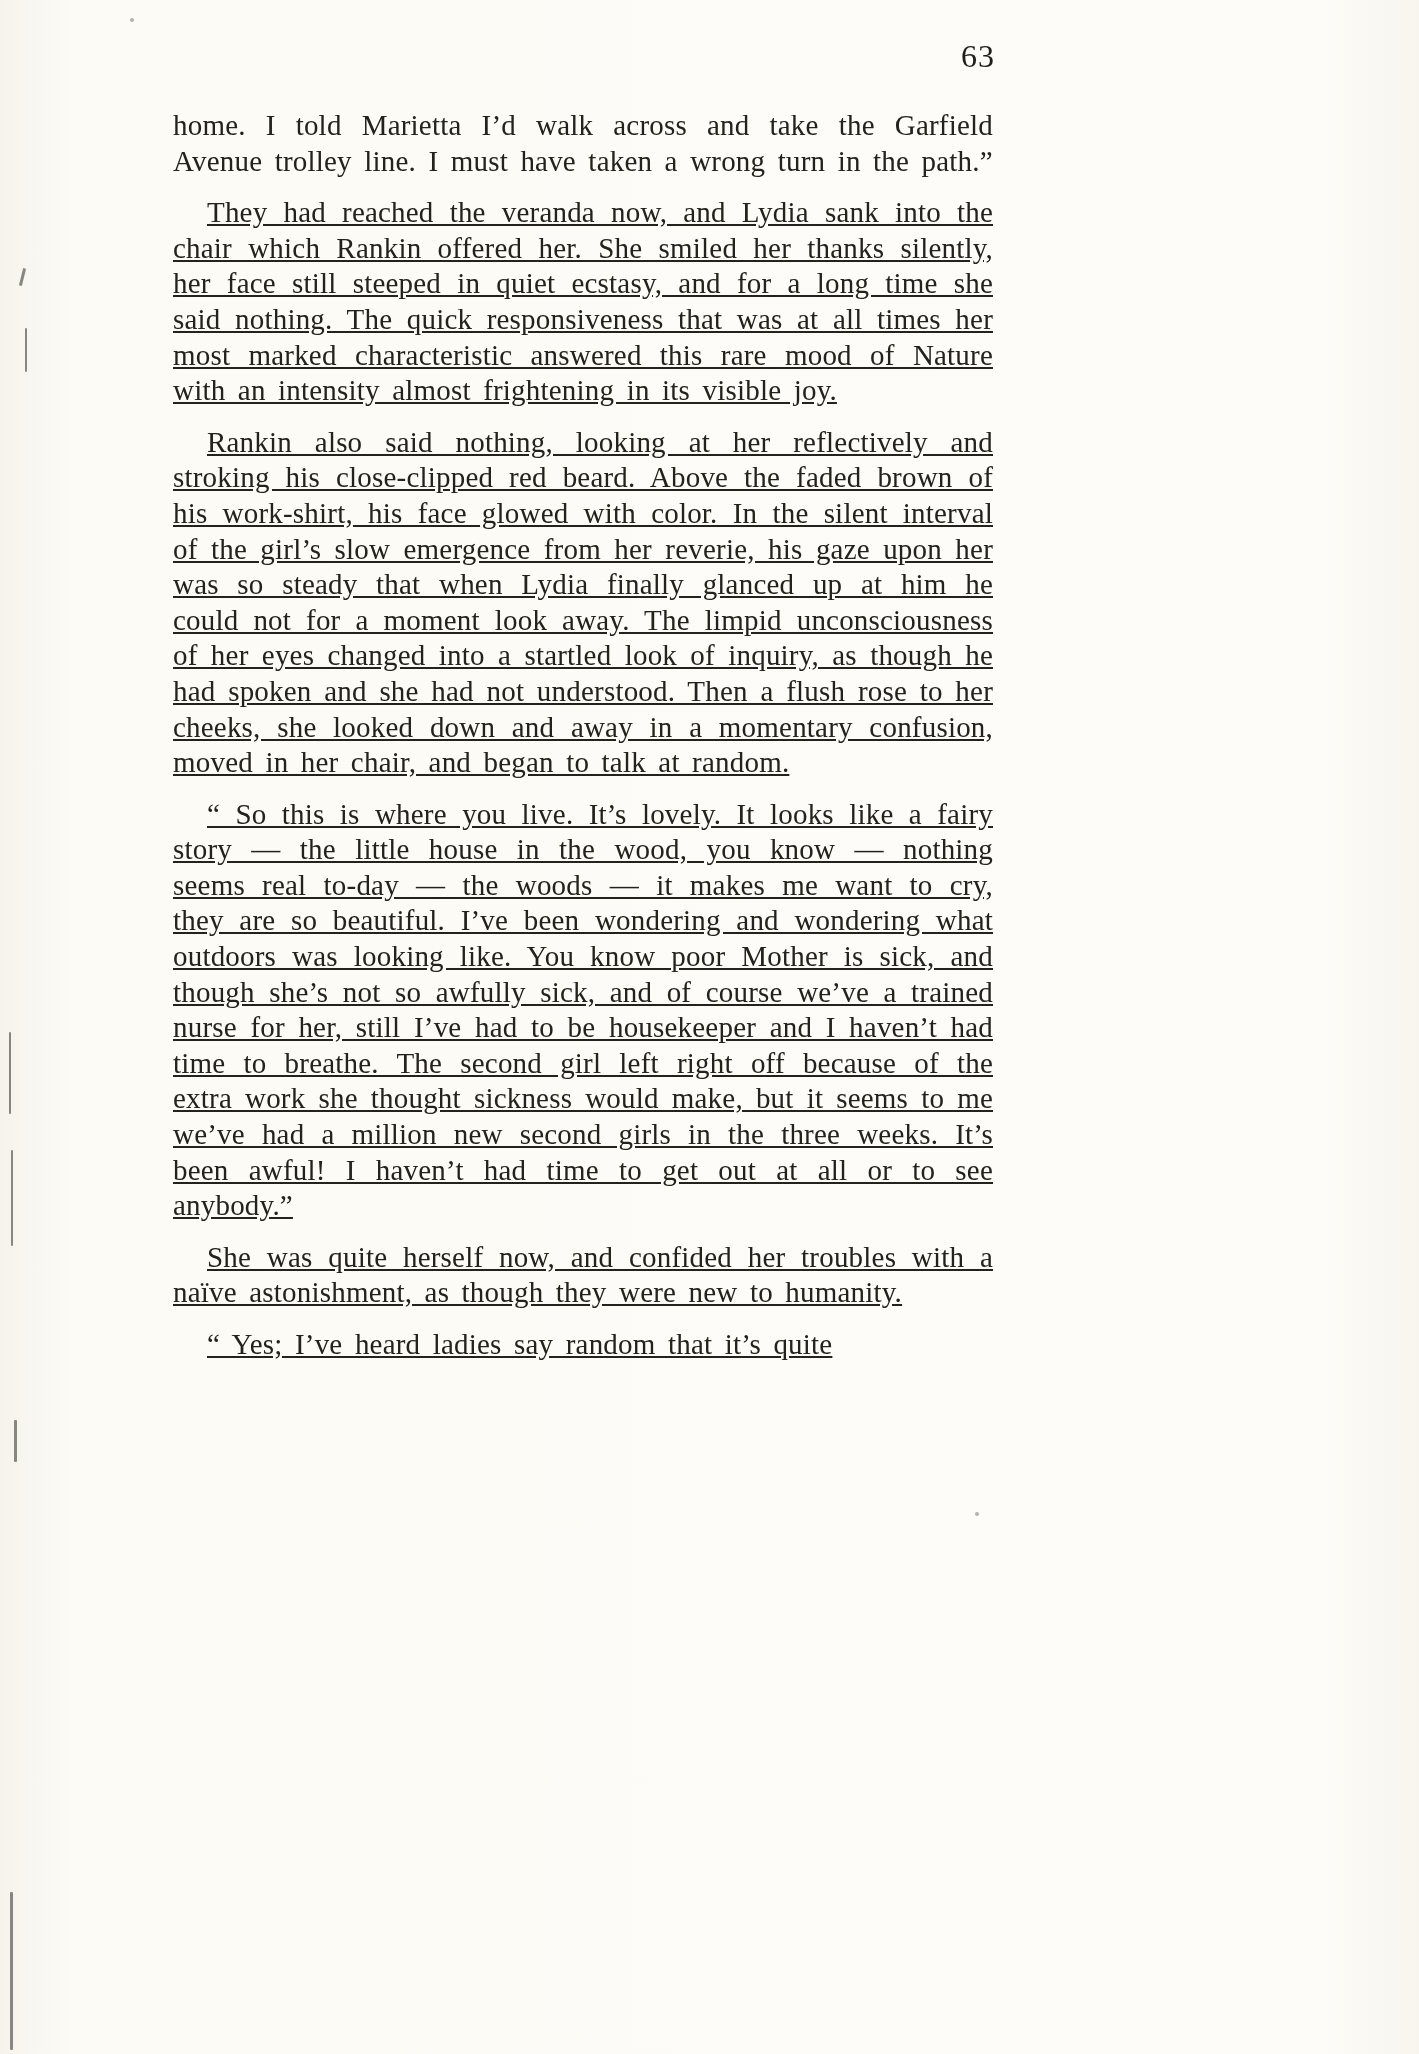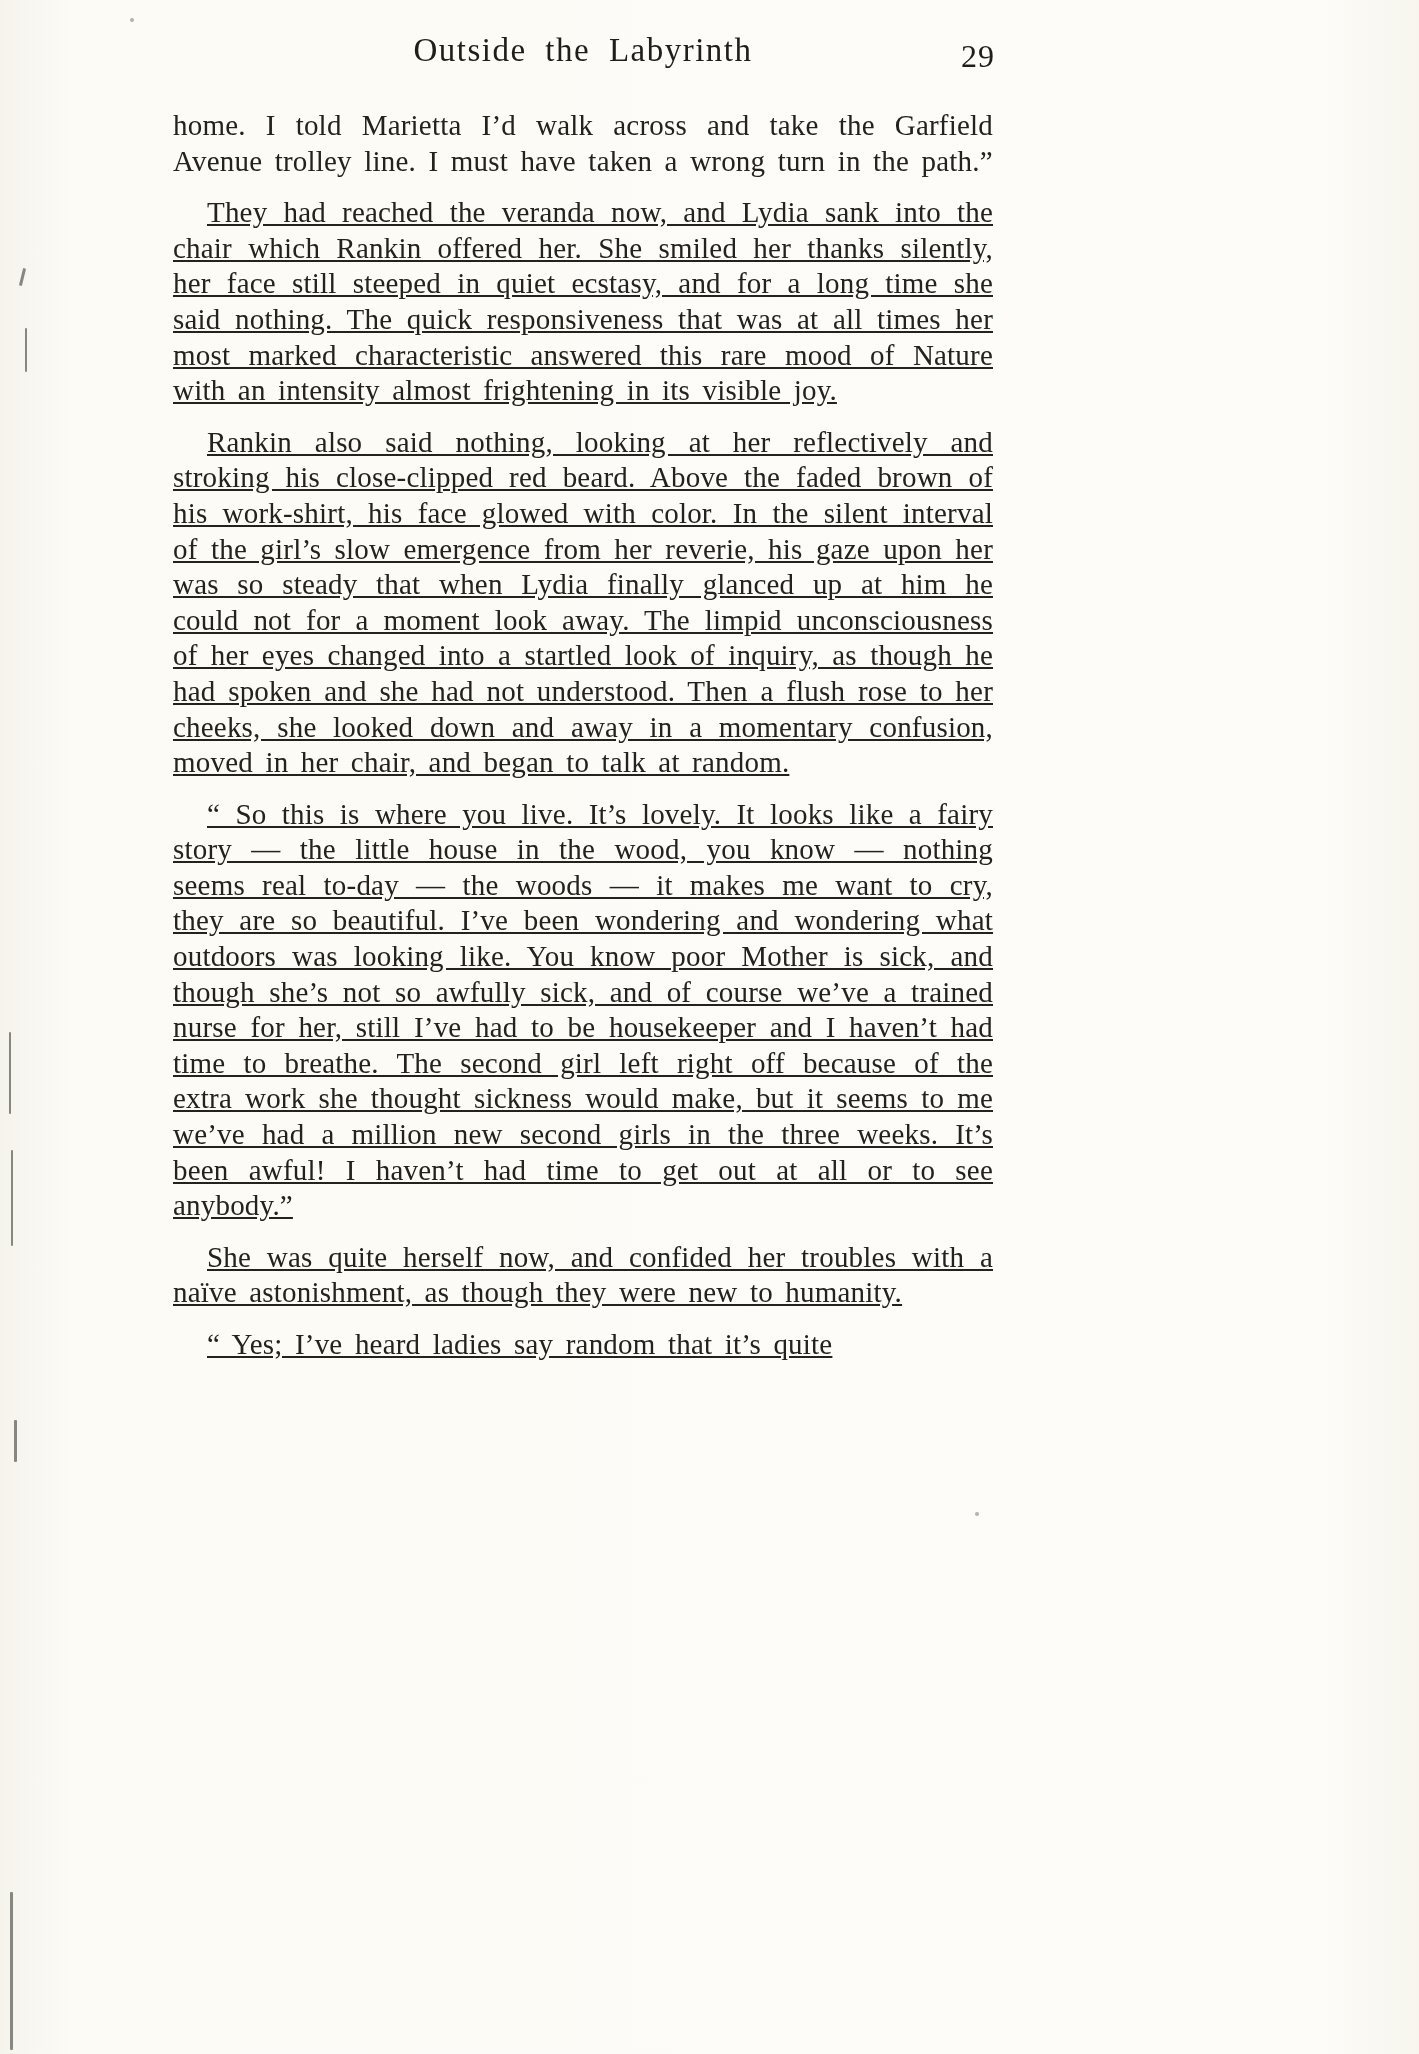--- a/index.html
+++ b/index.html
@@ -73,22 +73,21 @@
   }
 </style>
 </head>
 <body>
 
 <div class="page">
 
   <div class="text-column">
 
     <div class="header">
-      <span class="title">Outside the Labyrinth</span>
-      <span class="page-number">29</span>
+      <span class="page-number">63</span>
     </div>
 
     <div class="body-text">
       <p>home.  I told Marietta I’d walk across and take the Garfield Avenue trolley line.  I must have taken a wrong turn in the path.”</p>
       <p class="indent">They had reached the veranda now, and Lydia sank into the chair which Rankin offered her.  She smiled her thanks silently, her face still steeped in quiet ecstasy, and for a long time she said nothing.  The quick responsiveness that was at all times her most marked characteristic answered this rare mood of Nature with an intensity almost frightening in its visible joy.</p>
       <p class="indent">Rankin also said nothing, looking at her reflectively and stroking his close-clipped red beard.  Above the faded brown of his work-shirt, his face glowed with color.  In the silent interval of the girl’s slow emergence from her reverie, his gaze upon her was so steady that when Lydia finally glanced up at him he could not for a moment look away.  The limpid unconsciousness of her eyes changed into a startled look of inquiry, as though he had spoken and she had not understood.  Then a flush rose to her cheeks, she looked down and away in a momentary confusion, moved in her chair, and began to talk at random.</p>
       <p class="indent">“ So this is where you live.  It’s lovely.  It looks like a fairy story — the little house in the wood, you know — nothing seems real to-day — the woods — it makes me want to cry, they are so beautiful.  I’ve been wondering and wondering what outdoors was looking like.  You know poor Mother is sick, and though she’s not so awfully sick, and of course we’ve a trained nurse for her, still I’ve had to be housekeeper and I haven’t had time to breathe.  The second girl left right off because of the extra work she thought sickness would make, but it seems to me we’ve had a million new second girls in the three weeks.  It’s been awful!  I haven’t had time to get out at all or to see anybody.”</p>
       <p class="indent">She was quite herself now, and confided her troubles with a naïve astonishment, as though they were new to humanity.</p>
       <p class="indent">“ Yes; I’ve heard ladies say random that it’s quite</p>
     </div>

